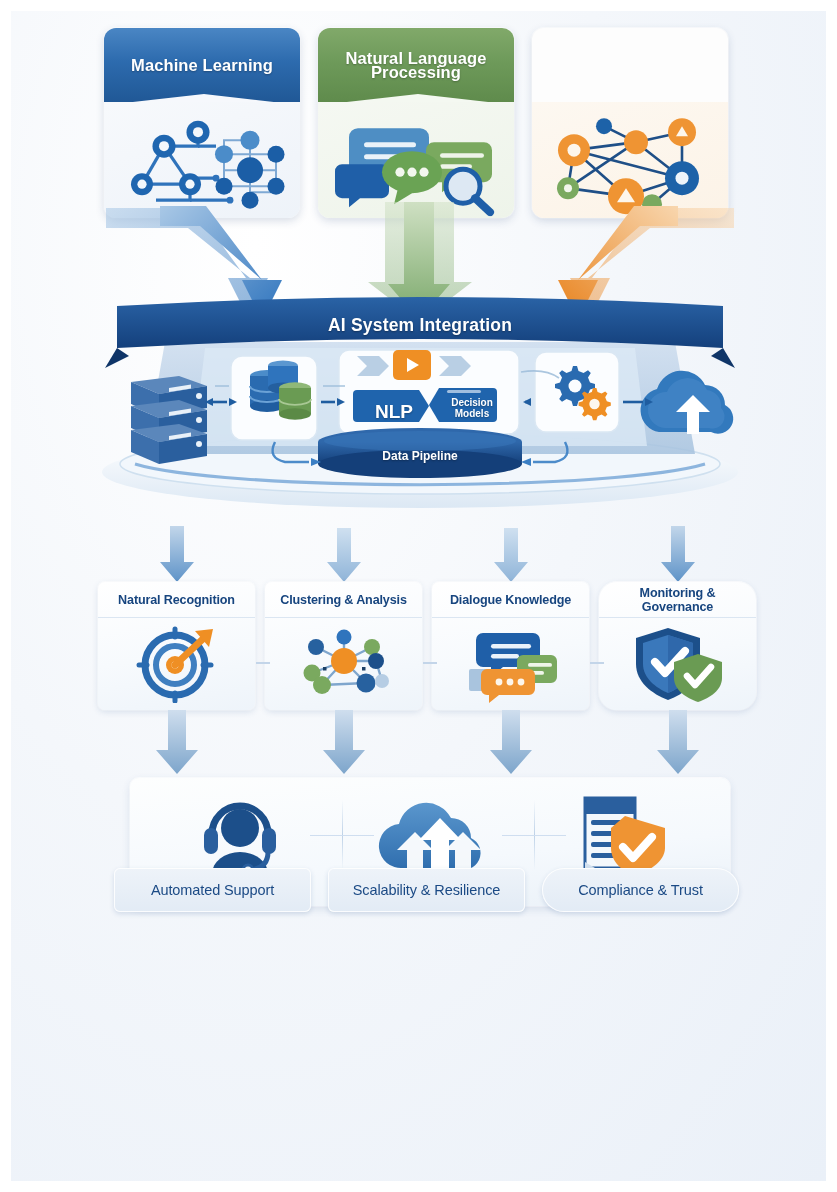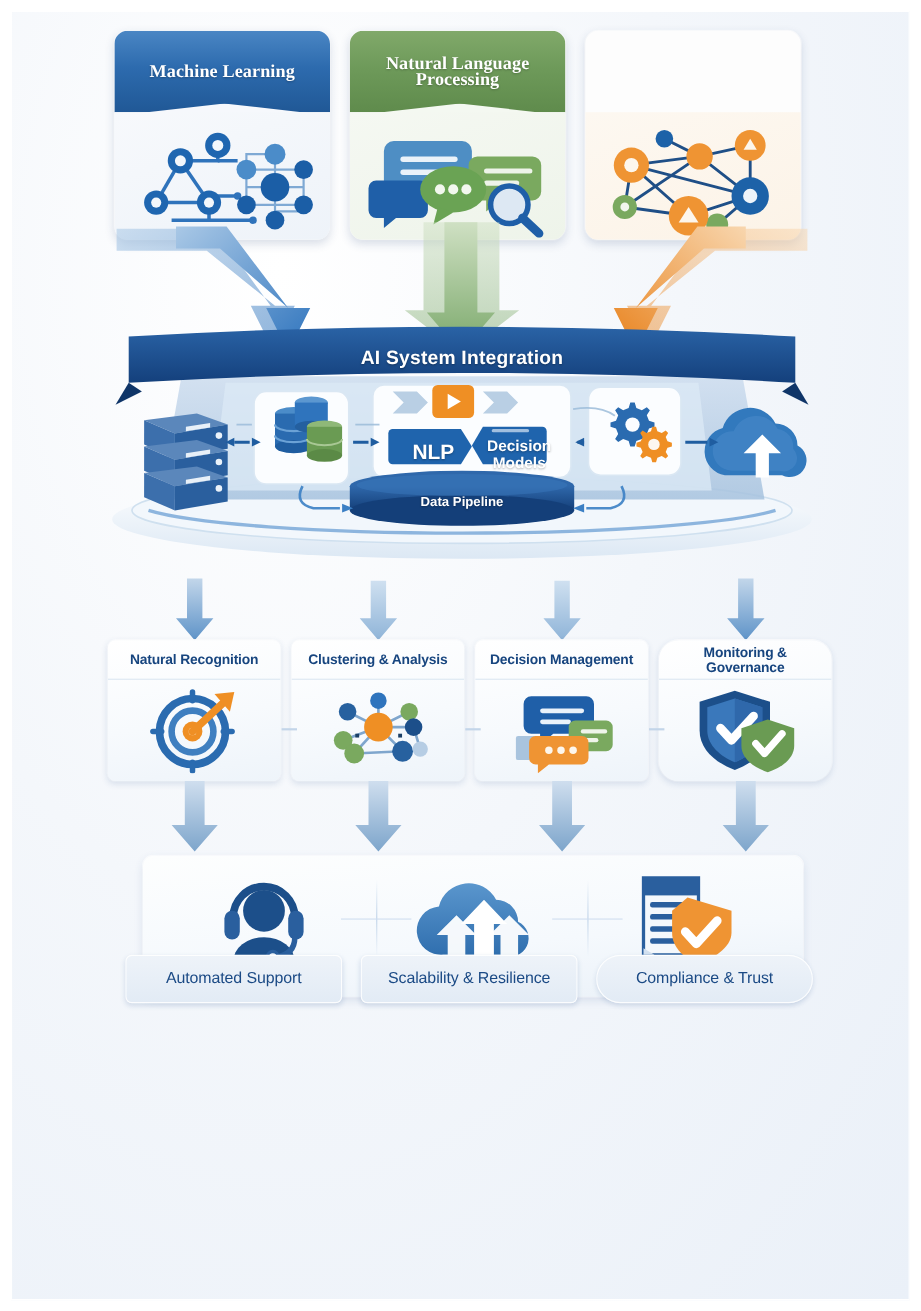--- a/index.html
+++ b/index.html
@@ -24,21 +24,21 @@
     background:#fdfdfd;
     box-shadow:0 3px 9px rgba(30,60,110,.17), 0 0 0 1px rgba(255,255,255,.9);
   }
   .srcHead{
     position:absolute;left:0;top:0;width:100%;height:74px;
     display:flex;align-items:center;justify-content:center;
     text-align:center;
     color:#fff;font-size:16.5px;font-weight:700;line-height:1.12;
     letter-spacing:.1px;
     text-shadow:0 1px 2px rgba(0,0,0,.28);
-    padding:0 8px;box-sizing:border-box;font-family:Liberation Serif, serif;
+    padding:0 8px;box-sizing:border-box;
   }
   .srcHead .two{margin-top:-4px;}
   
   .srcHead:after{
     content:"";position:absolute;left:-2px;bottom:-26px;width:104%;height:34px;
     background:#fbfcfe;
     clip-path:polygon(0 34%, 50% 0, 100% 34%, 100% 100%, 0 100%);
   }
   .srcBody{
     position:absolute;left:0;top:74px;width:100%;height:116px;
@@ -71,21 +71,21 @@
     color:#ffffff;font-size:17.5px;font-weight:700;letter-spacing:.2px;
     text-shadow:0 1px 2px rgba(0,0,0,.34);
     z-index:5;pointer-events:none;
   }
   .hubLbl{
     position:absolute;color:#fff;font-weight:700;text-align:center;
     text-shadow:0 1px 2px rgba(0,0,0,.3);z-index:6;pointer-events:none;
     line-height:1.05;
   }
   #lblNLP{left:268px;top:108px;width:62px;font-size:19px;}
-  #lblDM{left:343px;top:104px;width:68px;font-size:14px;}
+  #lblDM{left:343px;top:104px;width:68px;font-size:10px;}
   #lblPipe{left:215px;top:156px;width:220px;font-size:12px;}
 
   
   #tierArrows1{position:absolute;left:0;top:512px;width:817px;height:62px;}
   #tierArrows2{position:absolute;left:0;top:700px;width:817px;height:70px;}
 
   
   .capCard{
     position:absolute;top:572px;width:157px;height:128px;
     background:linear-gradient(170deg,#ffffff 0%,#f7fafd 55%,#eef4fa 100%);
@@ -482,21 +482,21 @@
         <circle cx="90" cy="56" r="7" fill="#b6cde4"></circle>
         <g fill="#1b3f66">
             <rect x="31" y="42" width="3.5" height="3.5"></rect>
             <rect x="70" y="42" width="3.5" height="3.5"></rect>
           </g>
       </svg>
     </div>
   </div>
 
   <div class="capCard" id="cap-2">
-    <div class="capTitle">Decision Management</div>
+    <div class="capTitle">Dialogue Knowledge</div>
     <div class="capIcon">
       <svg width="104" height="78" viewBox="0 0 104 78">
         <rect x="10" y="44" width="22" height="22" rx="2" fill="#a9c4de"></rect>
         <g>
           <path d="M24 8 h50 a7 7 0 0 1 7 7 v20 a7 7 0 0 1 -7 7 h-30 l-12 10 v-10 h-8 a7 7 0 0 1 -7 -7 v-20 a7 7 0 0 1 7 -7z" fill="#1f5fa8"></path>
           <rect x="32" y="19" width="40" height="4.4" rx="2.2" fill="#eaf2fa"></rect>
           <rect x="32" y="29" width="28" height="4.4" rx="2.2" fill="#eaf2fa"></rect>
         </g>
         <g>
           <path d="M64 30 h28 a6 6 0 0 1 6 6 v16 a6 6 0 0 1 -6 6 h-16 l-10 8 v-8 h-2 a6 6 0 0 1 -6 -6 v-16 a6 6 0 0 1 6 -6z" fill="#7aa95f"></path>

